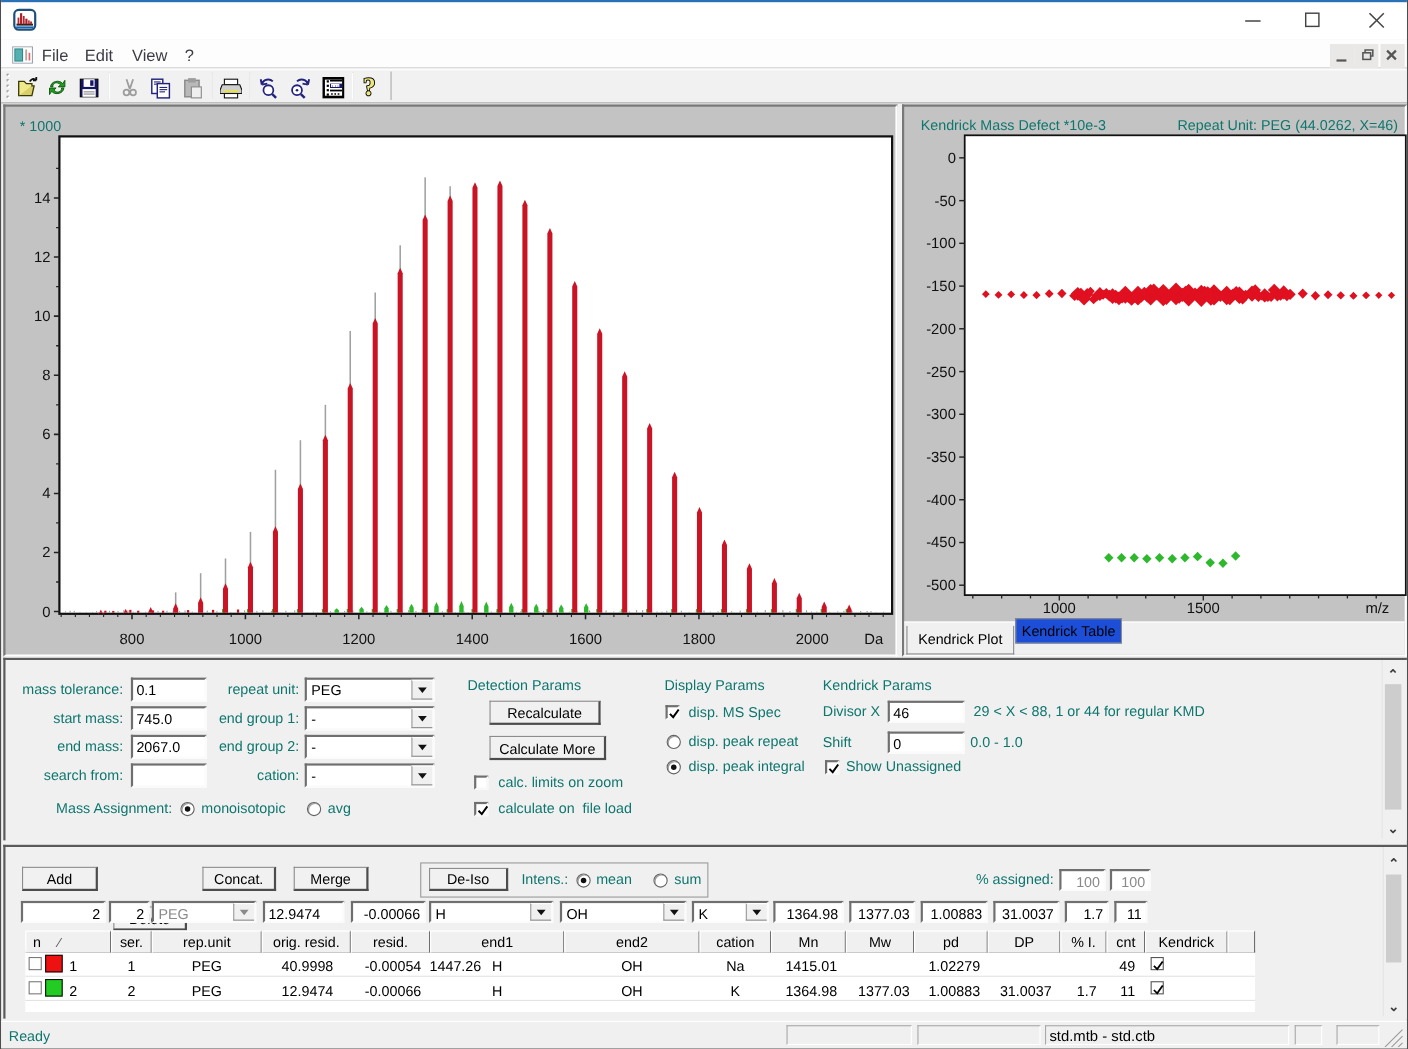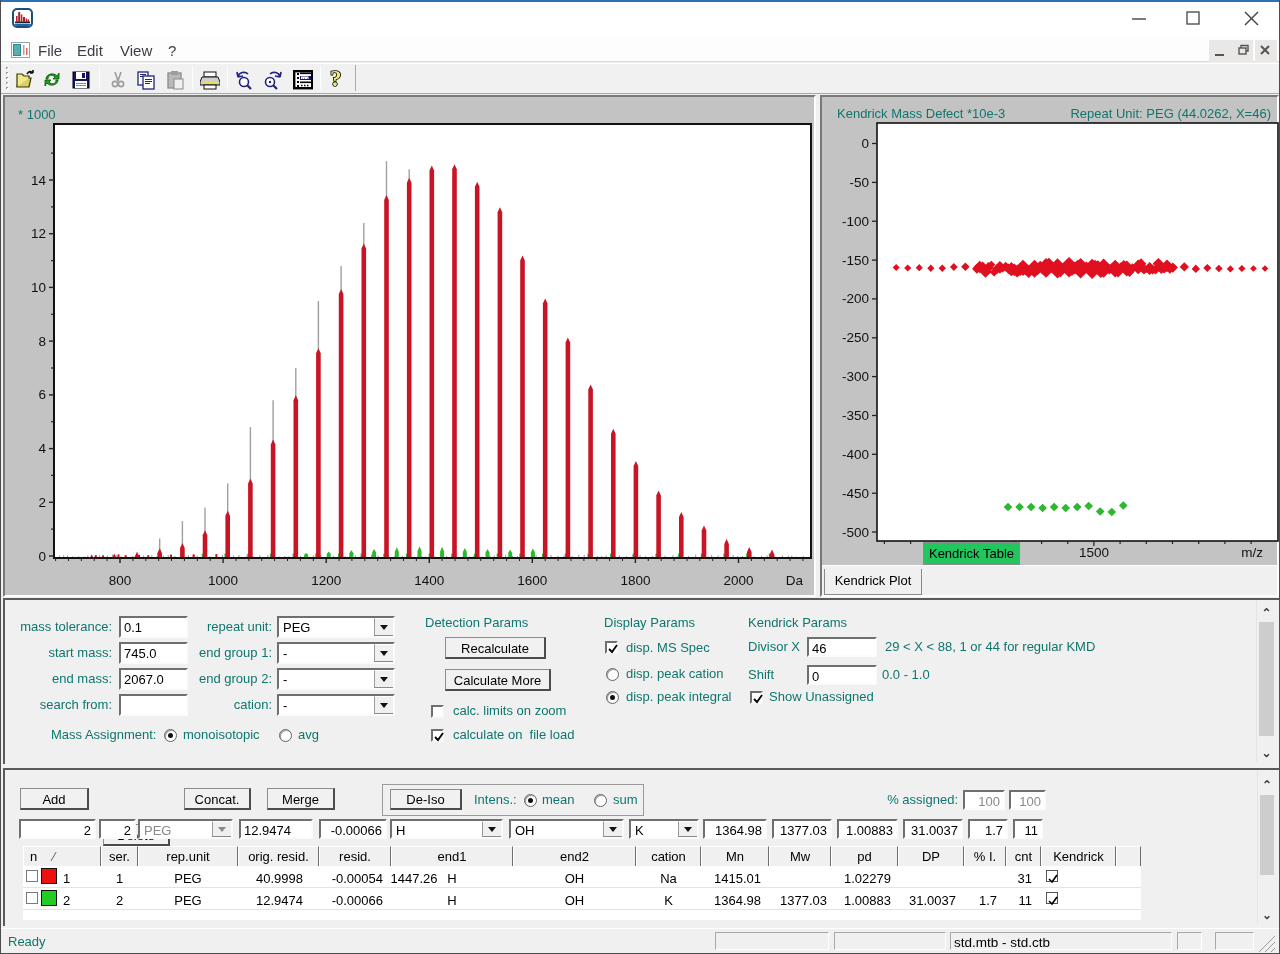--- a/index.html
+++ b/index.html
@@ -608,21 +608,21 @@
 <path d="M1041.6 503.7 L1044.7 506.8 L1045.9 508.0 L1044.7 509.2 L1041.6 512.3 L1038.5 509.2 L1037.3 508.0 L1038.5 506.8 Z" fill="#2db82d"></path>
 <path d="M1053.1 502.7 L1056.2 505.8 L1057.4 507.0 L1056.2 508.2 L1053.1 511.3 L1050.0 508.2 L1048.8 507.0 L1050.0 505.8 Z" fill="#2db82d"></path>
 <path d="M1064.7 503.7 L1067.8 506.8 L1069.0 508.0 L1067.8 509.2 L1064.7 512.3 L1061.6 509.2 L1060.4 508.0 L1061.6 506.8 Z" fill="#2db82d"></path>
 <path d="M1076.2 502.7 L1079.3 505.8 L1080.5 507.0 L1079.3 508.2 L1076.2 511.3 L1073.1 508.2 L1071.9 507.0 L1073.1 505.8 Z" fill="#2db82d"></path>
 <path d="M1087.7 501.7 L1090.8 504.8 L1092.0 506.0 L1090.8 507.2 L1087.7 510.3 L1084.6 507.2 L1083.4 506.0 L1084.6 504.8 Z" fill="#2db82d"></path>
 <path d="M1099.2 507.2 L1102.3 510.3 L1103.5 511.5 L1102.3 512.7 L1099.2 515.8 L1096.1 512.7 L1094.9 511.5 L1096.1 510.3 Z" fill="#2db82d"></path>
 <path d="M1110.8 507.7 L1113.8 510.8 L1115.1 512.0 L1113.8 513.2 L1110.8 516.3 L1107.7 513.2 L1106.5 512.0 L1107.7 510.8 Z" fill="#2db82d"></path>
 <path d="M1122.3 501.2 L1125.4 504.3 L1126.6 505.5 L1125.4 506.7 L1122.3 509.8 L1119.2 506.7 L1118.0 505.5 L1119.2 504.3 Z" fill="#2db82d"></path>
 </svg>
 <div class="abs" style="left:823px;top:569px;width:98px;height:26px;background:#f0f0f0;border-left:1px solid #8a8a8a;border-right:1px solid #8a8a8a;border-bottom:1px solid #8a8a8a;font-size:13px;text-align:center;padding-top:4px">Kendrick Plot</div>
-<div class="abs" style="left:922px;top:542px;width:97px;height:23px;background:#22c55e;border:1px solid #8a8a8a;font-size:13px;text-align:center;padding-top:3px">Kendrick Table</div>
+<div class="abs" style="left:922px;top:562px;width:97px;height:23px;background:#1d4ed8;border:1px solid #8a8a8a;font-size:13px;text-align:center;padding-top:3px">Kendrick Table</div>
 <div class="abs" style="left:2px;top:598px;width:1276px;height:166px;background:#f0f0f0;border-top:2px solid #5a5a5a;border-left:2px solid #5a5a5a"></div>
 <div class="abs sbar" style="left:1255px;top:600px;width:20px;height:162px">
       <div class="sarr" style="top:6px">⌃</div>
       <div class="thumb" style="top:22px;height:114px"></div>
       <div class="sarr" style="top:146px">⌄</div>
     </div>
 <div class="abs lbl" style="left:0;width:111px;top:619px;text-align:right">mass tolerance:</div>
 <div class="abs tb" style="left:118px;top:616px;width:69px;height:22px">0.1</div>
 <div class="abs lbl" style="left:0;width:111px;top:645px;text-align:right">start mass:</div>
 <div class="abs tb" style="left:118px;top:642px;width:69px;height:22px">745.0</div>
@@ -677,21 +677,21 @@
     </div>
 <div class="abs lbl" style="left:452px;top:727px">calculate on  file load</div>
 <div class="abs lbl" style="left:603px;top:615px">Display Params</div>
 <div class="abs cb" style="left:604px;top:641px">
       <svg width="15" height="15">
         <path d="M3 7 L6 10 L11 3" fill="none" stroke="#000" stroke-width="1.8"></path>
       </svg>
     </div>
 <div class="abs lbl" style="left:625px;top:640px">disp. MS Spec</div>
 <div class="abs radio" style="left:605px;top:668px"></div>
-<div class="abs lbl" style="left:625px;top:666px">disp. peak cation</div>
+<div class="abs lbl" style="left:625px;top:666px">disp. peak repeat</div>
 <div class="abs radio" style="left:605px;top:691px">
       <span class="dot"></span>
     </div>
 <div class="abs lbl" style="left:625px;top:689px">disp. peak integral</div>
 <div class="abs lbl" style="left:747px;top:615px">Kendrick Params</div>
 <div class="abs lbl" style="left:747px;top:639px">Divisor X</div>
 <div class="abs tb" style="left:806px;top:637px;width:70px;height:20px">46</div>
 <div class="abs lbl" style="left:884px;top:639px">29 &lt; X &lt; 88, 1 or 44 for regular KMD</div>
 <div class="abs lbl" style="left:747px;top:667px">Shift</div>
 <div class="abs tb" style="left:806px;top:665px;width:70px;height:20px">0</div>
@@ -785,21 +785,21 @@
     <div class="abs" style="left:100px;width:37px;top:871px;font-size:13px;text-align:center">1</div>
     <div class="abs" style="left:137px;width:100px;top:871px;font-size:13px;text-align:center">PEG</div>
     <div class="abs" style="left:0;width:302px;top:871px;font-size:13px;text-align:right">40.9998</div>
     <div class="abs" style="left:0;width:382px;top:871px;font-size:13px;text-align:right">-0.00054</div>
     <div class="abs" style="left:390px;width:122px;top:871px;font-size:13px;text-align:center">H</div>
     <div class="abs" style="left:512px;width:123px;top:871px;font-size:13px;text-align:center">OH</div>
     <div class="abs" style="left:635px;width:65px;top:871px;font-size:13px;text-align:center">Na</div>
     <div class="abs" style="left:0;width:760px;top:871px;font-size:13px;text-align:right">1415.01</div>
     <div class="abs" style="left:0;width:826px;top:871px;font-size:13px;text-align:center">1447.26</div>
     <div class="abs" style="left:0;width:890px;top:871px;font-size:13px;text-align:right">1.02279</div>
-    <div class="abs" style="left:0;width:1031px;top:871px;font-size:13px;text-align:right">31</div>
+    <div class="abs" style="left:0;width:1031px;top:871px;font-size:13px;text-align:right">49</div>
     <div class="abs" style="left:1045px;top:870px;width:12px;height:12px;background:#fff;border:1px solid #555"><svg width="12" height="12">
         <path d="M2 6 L5 9 L10 2" fill="none" stroke="#000" stroke-width="1.6"></path>
       </svg></div>
 <div class="abs" style="left:22px;top:909px;width:1118px;height:1px;background:#e3e3e3"></div>
     <div class="abs" style="left:25px;top:892px;width:12px;height:12px;background:#fff;border:1px solid #7a7a7a"></div>
     <div class="abs" style="left:40px;top:890px;width:16px;height:16px;background:#22cc22;border:1px solid #111"></div>
     <div class="abs" style="left:62px;top:893px;font-size:13px">2</div>
     <div class="abs" style="left:100px;width:37px;top:893px;font-size:13px;text-align:center">2</div>
     <div class="abs" style="left:137px;width:100px;top:893px;font-size:13px;text-align:center">PEG</div>
     <div class="abs" style="left:0;width:302px;top:893px;font-size:13px;text-align:right">12.9474</div>

